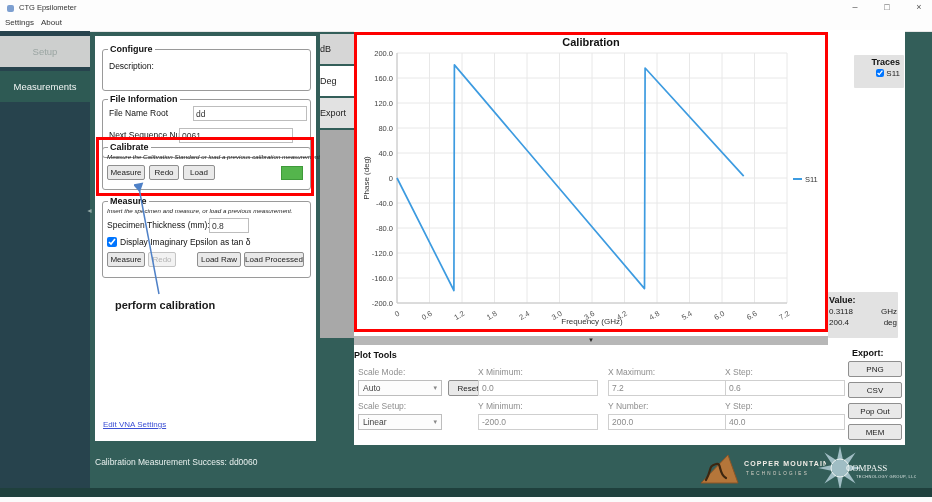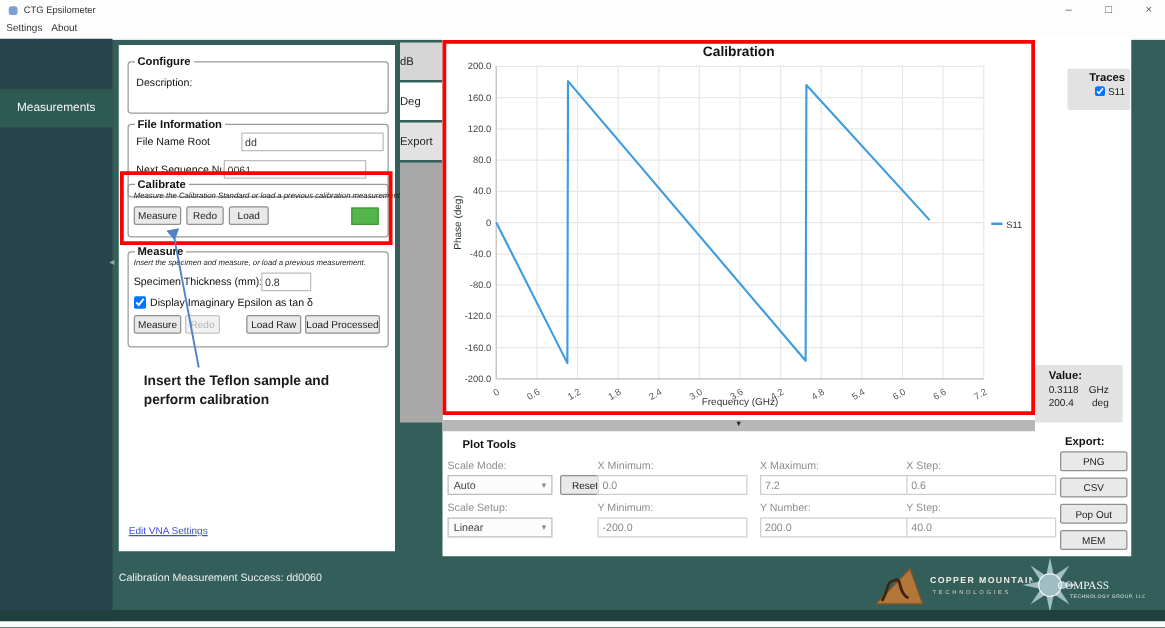--- a/index.html
+++ b/index.html
@@ -74,20 +74,21 @@
   <span class="wbtn" style="left:876px">□</span>
   <span class="wbtn" style="left:908px">×</span>
 </div>
 
 <div class="menubar">
   <span class="menuitem" style="left:5px">Settings</span>
   <span class="menuitem" style="left:41px">About</span>
 </div>
 
 <div class="navcol">
+  <div class="navbtn nav-setup">Setup</div>
   <div class="navbtn nav-meas">Measurements</div>
 </div>
 
 <span class="collapse-icon" style="left:86px;top:207px">◄</span>
 
 <div class="lpanel">
 
   <fieldset style="left:7px;top:8px;width:207px;height:45px">
     <legend>Configure</legend>
     <span class="lbl" style="left:6px;top:7px">Description:</span>
@@ -119,21 +120,20 @@
     <input class="tb" style="left: 106px; top: 12px; width: 34px;" value="0.8">
     <input type="checkbox" class="cb" style="left: 4px; top: 31px;" checked="checked">
     <span class="cblabel" style="left:17px;top:31px">Display Imaginary Epsilon as tan δ</span>
     <button class="btn" style="left:4px;top:46px;width:38px">Measure</button>
     <button class="btn" style="left:45px;top:46px;width:28px" disabled="">Redo</button>
     <button class="btn" style="left:94px;top:46px;width:44px">Load Raw</button>
     <button class="btn" style="left:141px;top:46px;width:60px">Load Processed</button>
   </fieldset>
 
   <div class="annot" style="left:20px;top:262px">
-    <div>Insert the Teflon sample and</div>
     <div>perform calibration</div>
   </div>
 
   <svg class="arrowsvg" width="221" height="405">
     <defs>
       <marker id="ah" markerWidth="7" markerHeight="7" refX="3.5" refY="3" orient="auto">
         <path d="M0,6 L3.5,0 L7,6 Z" fill="#4f81c7" transform="rotate(-90 3.5 3)"></path>
       </marker>
     </defs>
     <line x1="64" y1="258" x2="44" y2="152" stroke="#4f81c7" stroke-width="1.5" marker-end="url(#ah)"></line>
@@ -213,39 +213,39 @@
   <div class="collapsebar"><span>▼</span></div>
 
   <div class="graybox" style="left:500px;top:25px;width:50px;height:33px;text-align:right;padding:2px 4px;box-sizing:border-box">
     <div class="gb-title">Traces</div>
     <div style="font-size:8px;color:#222;margin-top:2px">
       <input type="checkbox" class="cb" style="position: static; width: 8px; height: 8px; vertical-align: -1px;" checked="checked">
       <span>S11</span>
     </div>
   </div>
 
-  <div class="graybox" style="left:474px;top:262px;width:70px;height:46px;padding:3px 11px;box-sizing:border-box">
+  <div class="graybox" style="left:474px;top:262px;width:70px;height:46px;padding:3px 1px;box-sizing:border-box">
     <div class="gb-title">Value:</div>
     <div style="font-size:8px;color:#222;margin-top:2px;display:flex;justify-content:space-between">
       <span>0.3118</span>
       <span>GHz</span>
     </div>
     <div style="font-size:8px;color:#222;margin-top:2px;display:flex;justify-content:space-between">
       <span>200.4</span>
       <span>deg</span>
     </div>
   </div>
 
   <span class="ptitle" style="left:498px;top:318px">Export:</span>
   <button class="ebtn" style="top:331px">PNG</button>
   <button class="ebtn" style="top:352px">CSV</button>
   <button class="ebtn" style="top:373px">Pop Out</button>
   <button class="ebtn" style="top:394px">MEM</button>
 
-  <span class="ptitle" style="left:16px;top:320px">Plot Tools</span>
+  <span class="ptitle" style="left:0;top:320px">Plot Tools</span>
 
   <span class="plbl" style="left:4px;top:337px">Scale Mode:</span>
   <div class="dd" style="left:4px;top:350px;width:84px">
     <span>Auto</span>
     <span class="caret">▾</span>
   </div>
   <button class="btn" style="left:94px;top:350px;width:40px;height:16px">Reset</button>
 
   <span class="plbl" style="left:124px;top:337px">X Minimum:</span>
   <input class="ptb" style="left: 124px; top: 350px; width: 112px;" value="0.0">

